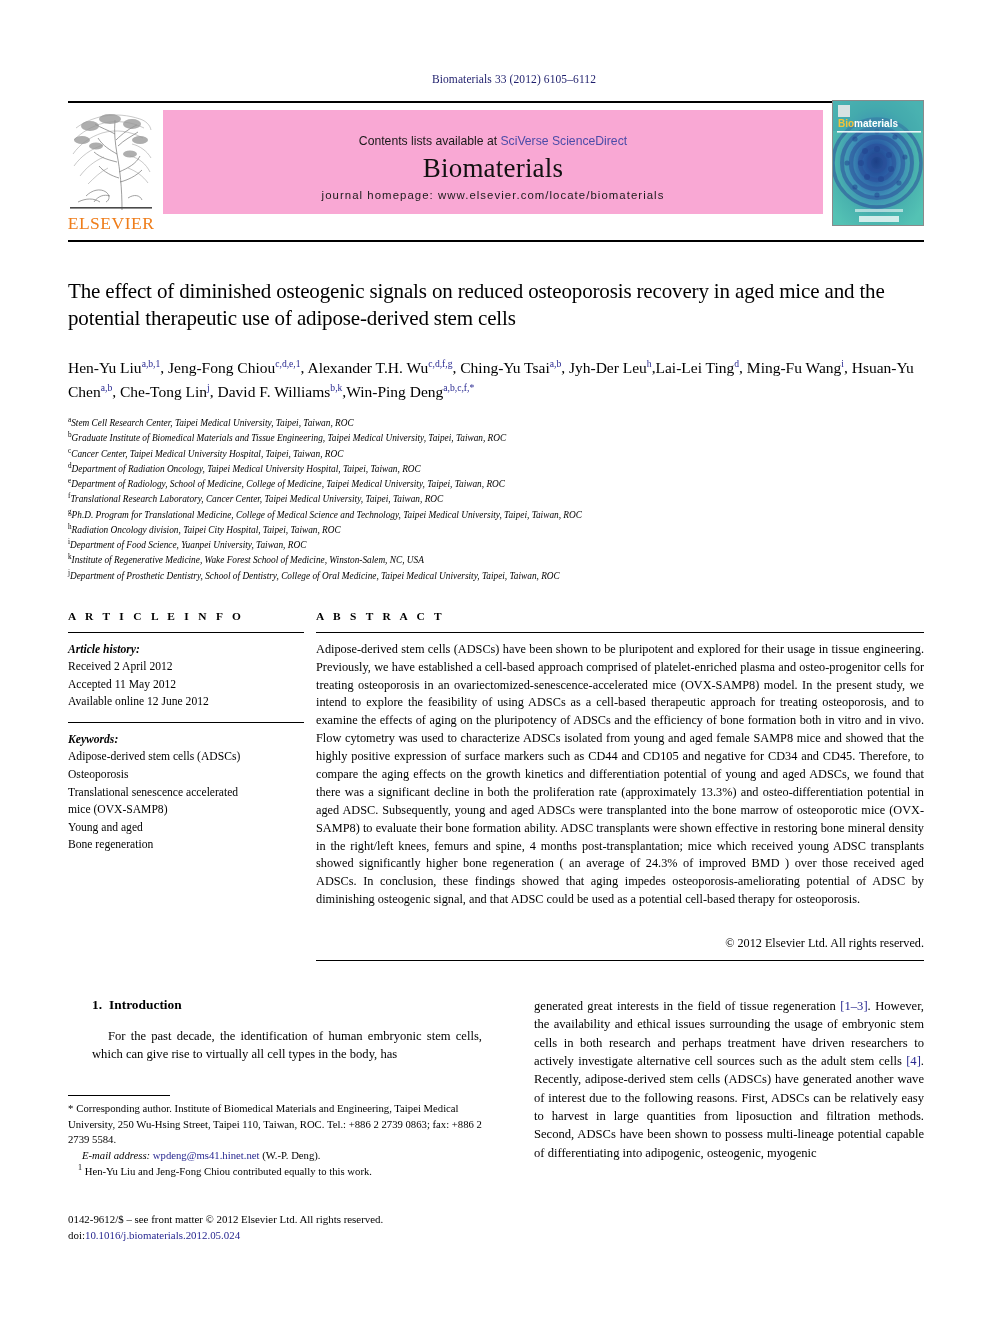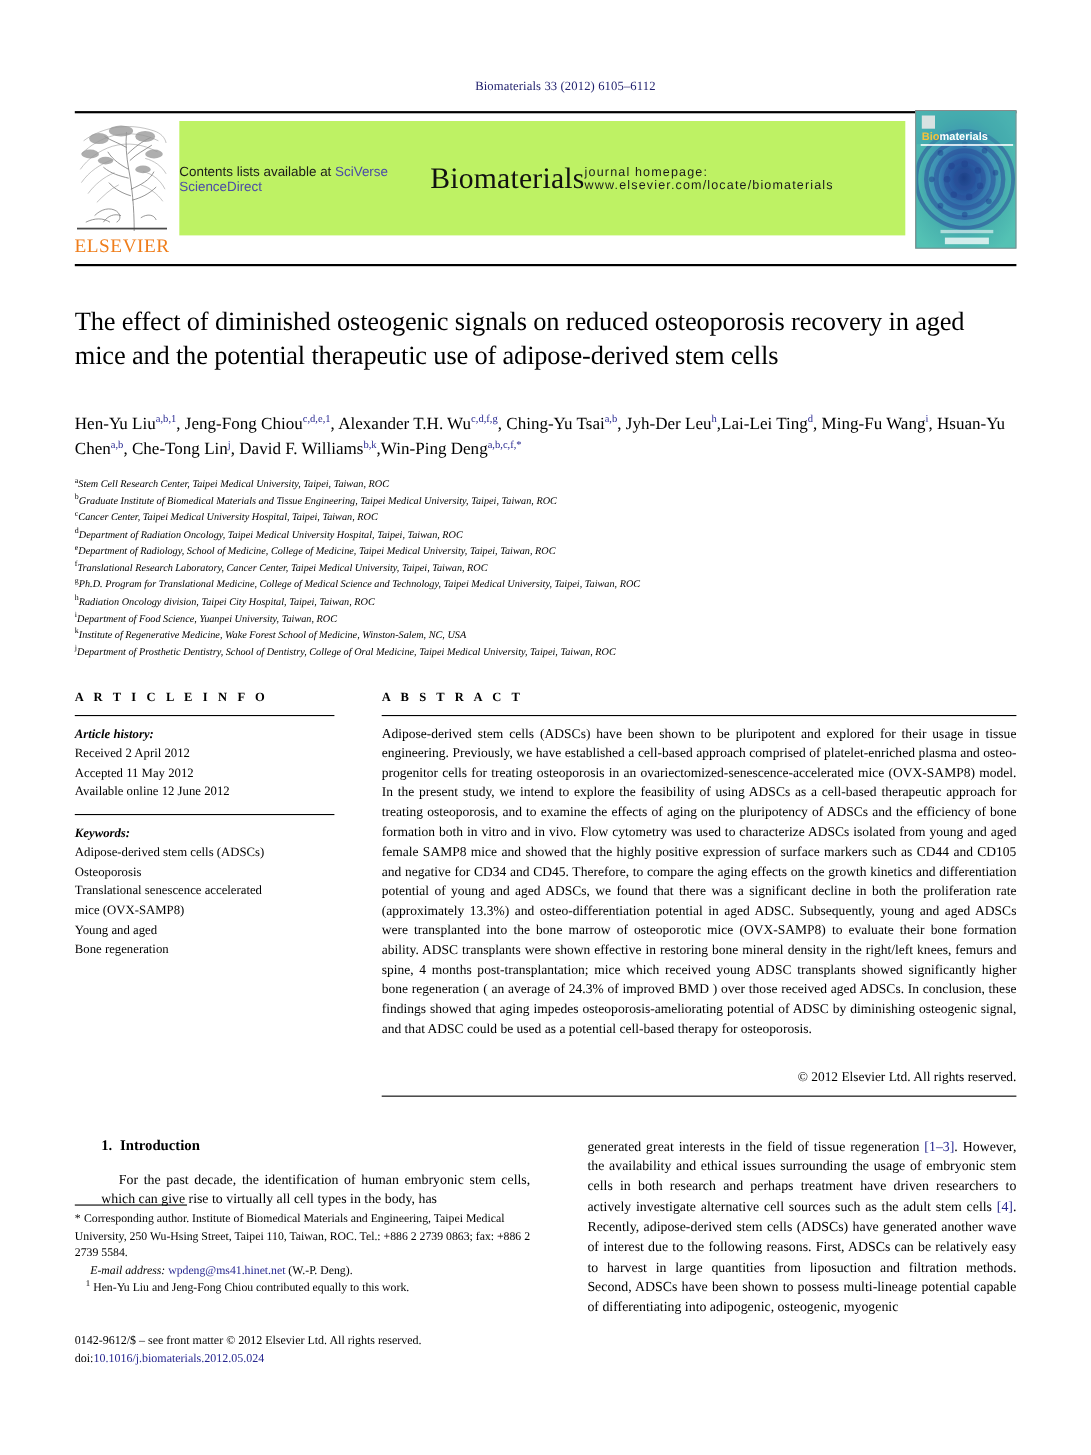--- a/index.html
+++ b/index.html
@@ -60,26 +60,27 @@
   .elsevier-word {
     font-family: "Liberation Serif", serif;
     font-size: 17.5px;
     letter-spacing: .5px;
     color: #ef7d1a;
     line-height: 1;
     margin-top: 1px;
   }
   .centerband {
     flex: 1 1 auto;
-    background: #bef264;
+    background: #f9a8d4;
     margin: 0 9px;
     display: flex;
+    flex-direction: column;
     justify-content: space-between;
     align-items: center;
-    padding: 14px 0 13px 0;
+    padding: 24px 0 13px 0;
     height: 104px;
     box-sizing: border-box;
   }
   .contents-line {
     font-family: "Liberation Sans", sans-serif;
     font-size: 12.2px;
     color: #1a1a1a;
   }
   .contents-line .sd {
     color: #4b4ba8;
@@ -107,24 +108,24 @@
     background: #41b0ae;
     margin-top: -10px;
   }
 
   
   .titlewrap {
     margin: 36px 68px 0 68px;
   }
   h1.title {
     font-family: "Liberation Serif", serif;
-    font-size: 24px;
+    font-size: 21px;
     font-weight: normal;
     line-height: 1.30;
-    margin: 0 0 34px 0;
+    margin: 0 0 24px 0;
     letter-spacing: -0.15px;
     color: #000;
   }
   .authors {
     font-family: "Liberation Serif", serif;
     font-size: 15.5px;
     line-height: 1.52;
     color: #000;
   }
   .authors sup {
@@ -145,21 +146,21 @@
     font-style: normal;
     font-size: 7.2px;
     vertical-align: super;
     line-height: 0;
   }
 
   
   .infoabs {
     margin: 26px 68px 0 68px;
     display: flex;
-    gap: 43px;
+    gap: 12px;
   }
   .col-info {
     width: 236px;
     flex: 0 0 236px;
   }
   .col-abs {
     flex: 1 1 auto;
   }
   .sechead {
     font-family: "Liberation Serif", serif;

